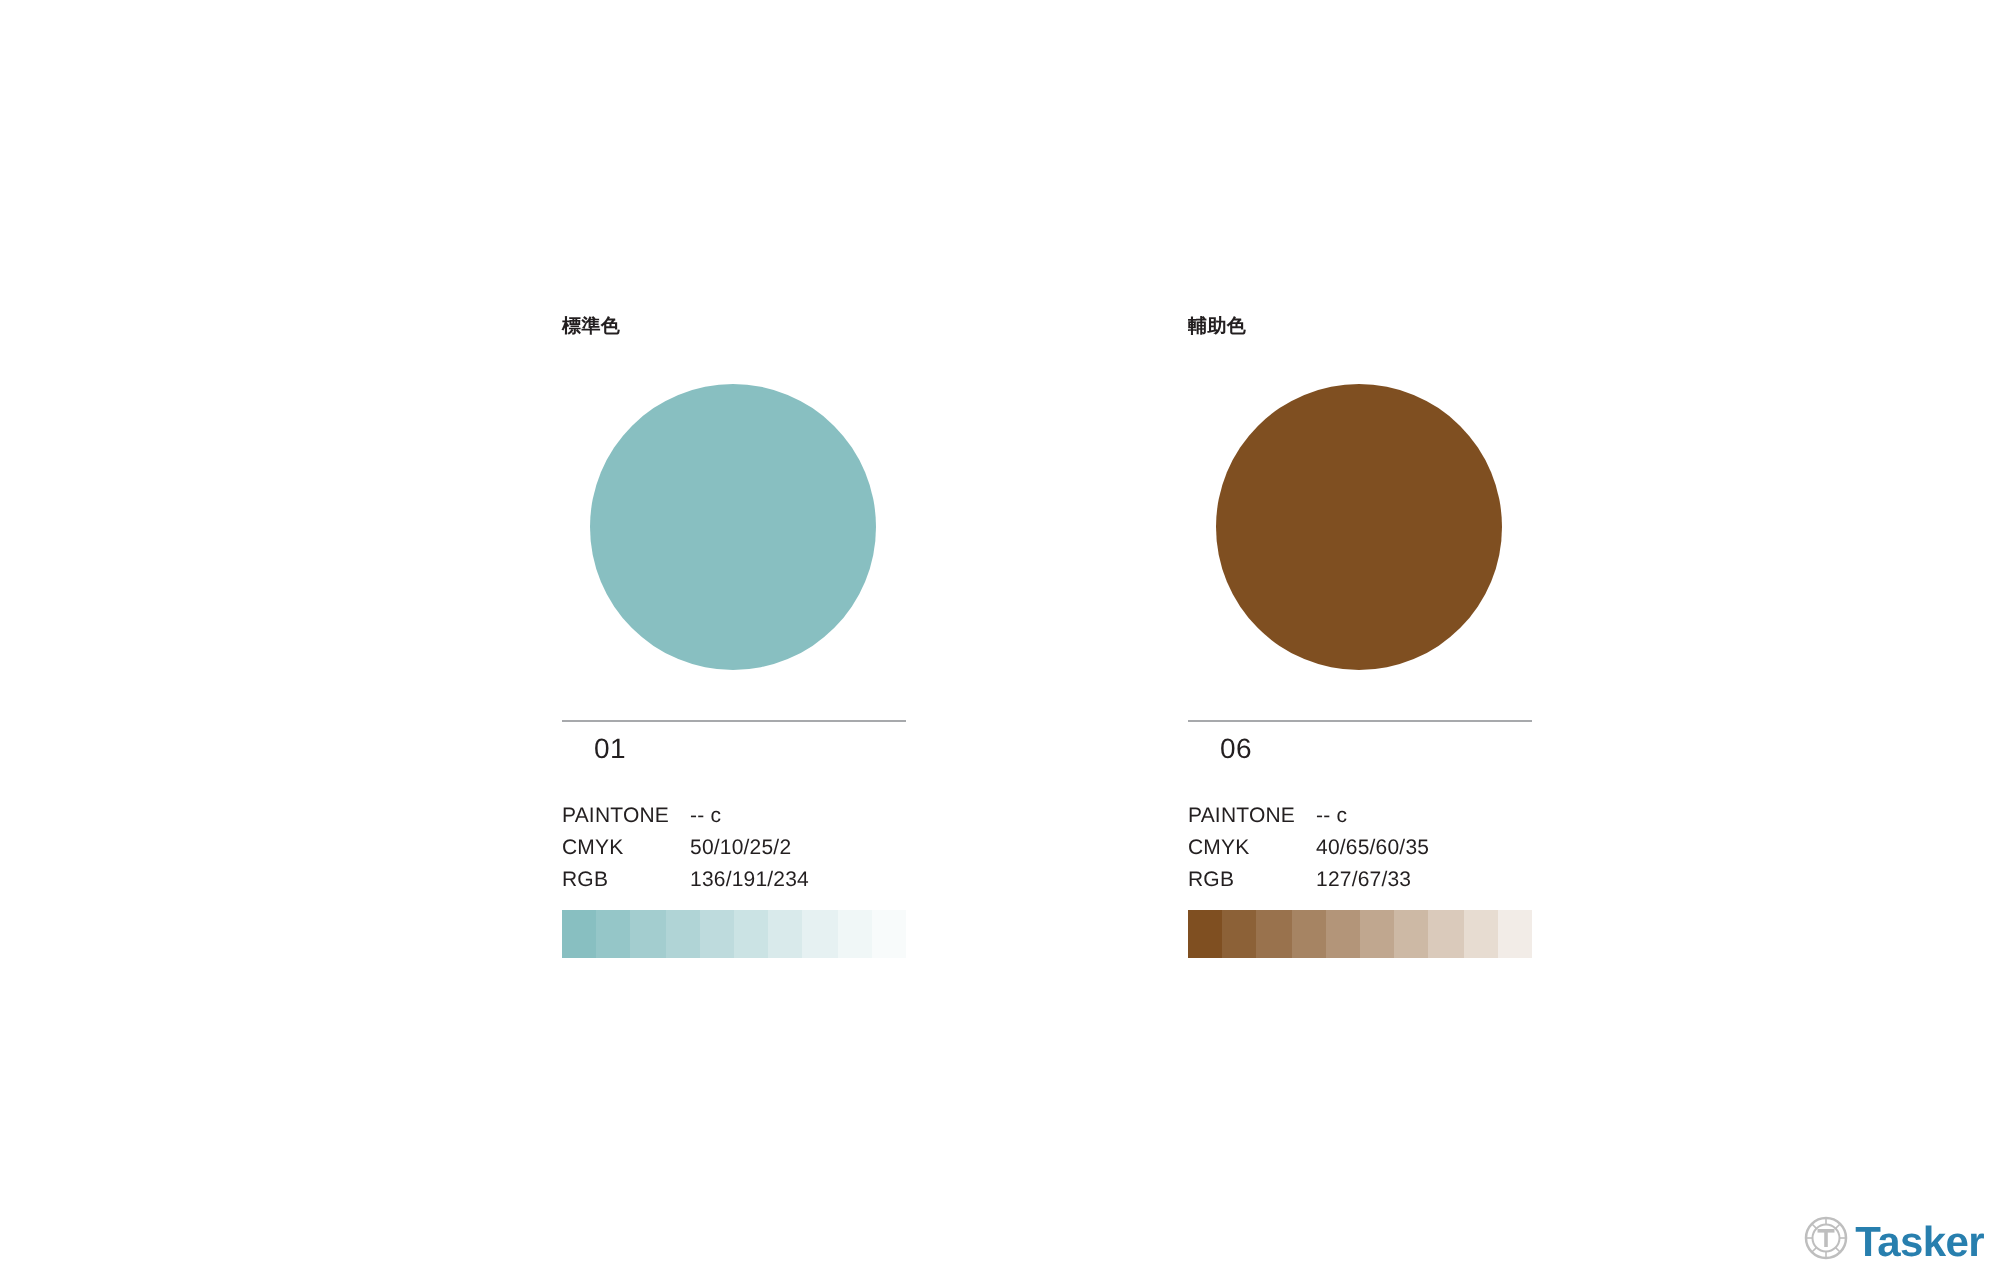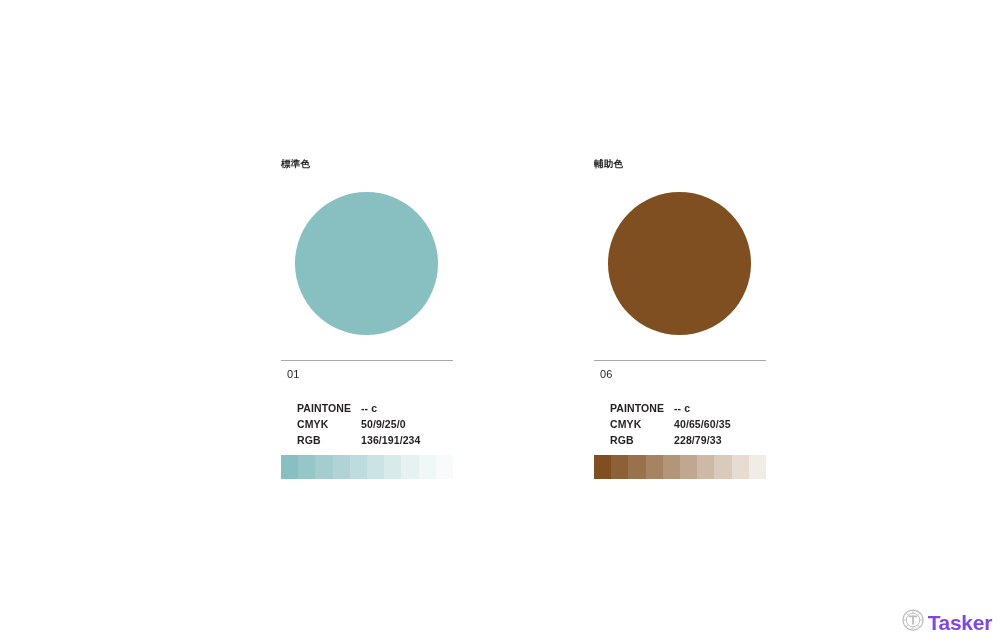--- a/index.html
+++ b/index.html
@@ -56,35 +56,34 @@
     position: absolute;
     left: 0;
     top: 202px;
     width: 172px;
     height: 1px;
     background: #a7a9ac;
   }
 
   .index-label {
     position: absolute;
-    left: 6px;
+    left: 16px;
     top: 209px;
-    font-size: 11px;
+    font-size: 14px;
     line-height: 14px;
     color: #231f20;
     letter-spacing: 0.2px;
   }
 
   .spec-table {
     position: absolute;
-    left: 16px;
+    left: 0;
     top: 242px;
     width: 173px;
     border-collapse: collapse;
-    font-weight: bold;
   }
   .spec-table tr { height: 16px; }
   .spec-table td {
     font-size: 10.5px;
     line-height: 16px;
     color: #231f20;
     padding: 0;
     vertical-align: top;
     white-space: nowrap;
   }
@@ -113,21 +112,21 @@
     bottom: 8px;
     display: flex;
     align-items: center;
     gap: 4px;
     opacity: 0.85;
   }
   .watermark-mark { display: block; }
   .watermark-text {
     font-size: 21px;
     font-weight: 700;
-    color: #6d28d9;
+    color: #0369a1;
     letter-spacing: -0.3px;
     line-height: 21px;
   }
 </style>
 </head>
 <body>
 
 <div class="page">
 
   <div class="palette-column col-1">
@@ -140,21 +139,21 @@
     <div class="index-label">01</div>
 
     <table class="spec-table">
       <tbody>
         <tr>
           <td class="spec-key">PAINTONE</td>
           <td class="spec-val">-- c</td>
         </tr>
         <tr>
           <td class="spec-key">CMYK</td>
-          <td class="spec-val">50/9/25/0</td>
+          <td class="spec-val">50/10/25/2</td>
         </tr>
         <tr>
           <td class="spec-key">RGB</td>
           <td class="spec-val">136/191/234</td>
         </tr>
       </tbody>
     </table>
 
     <div class="tint-ramp" id="ramp-0">
         <div class="tint-step" style="background: rgb(136, 191, 193);"></div>
@@ -184,21 +183,21 @@
         <tr>
           <td class="spec-key">PAINTONE</td>
           <td class="spec-val">-- c</td>
         </tr>
         <tr>
           <td class="spec-key">CMYK</td>
           <td class="spec-val">40/65/60/35</td>
         </tr>
         <tr>
           <td class="spec-key">RGB</td>
-          <td class="spec-val">228/79/33</td>
+          <td class="spec-val">127/67/33</td>
         </tr>
       </tbody>
     </table>
 
     <div class="tint-ramp" id="ramp-1">
         <div class="tint-step" style="background: rgb(127, 79, 33);"></div>
         <div class="tint-step" style="background: rgb(140, 97, 55);"></div>
         <div class="tint-step" style="background: rgb(153, 114, 77);"></div>
         <div class="tint-step" style="background: rgb(166, 132, 99);"></div>
         <div class="tint-step" style="background: rgb(179, 149, 121);"></div>

